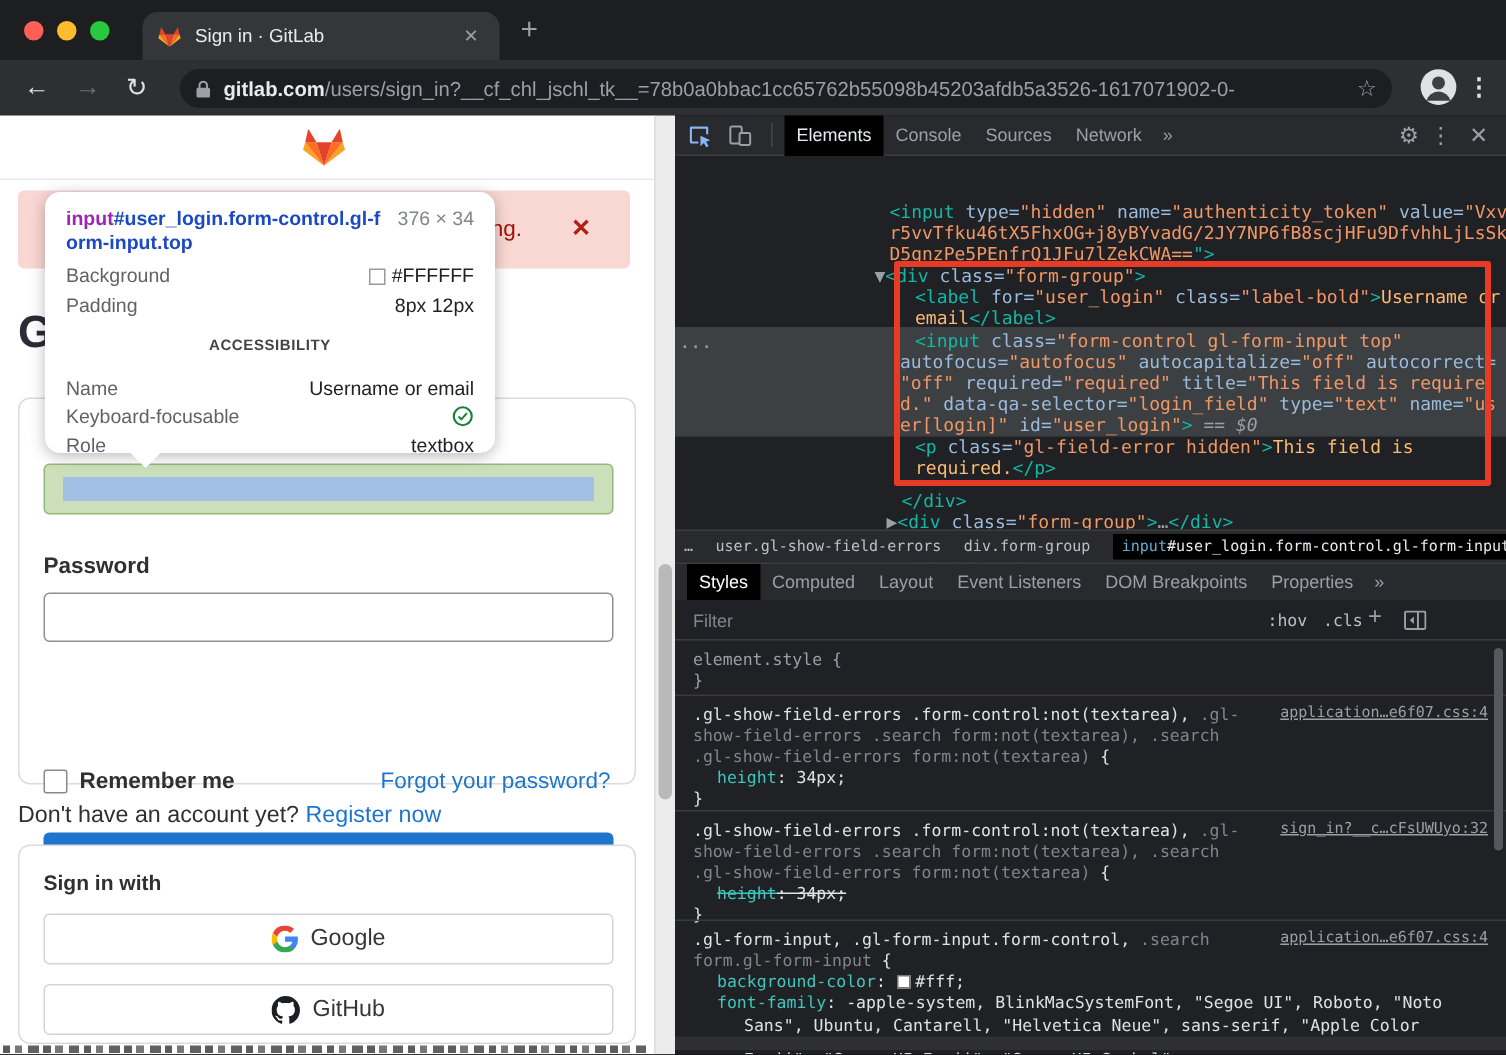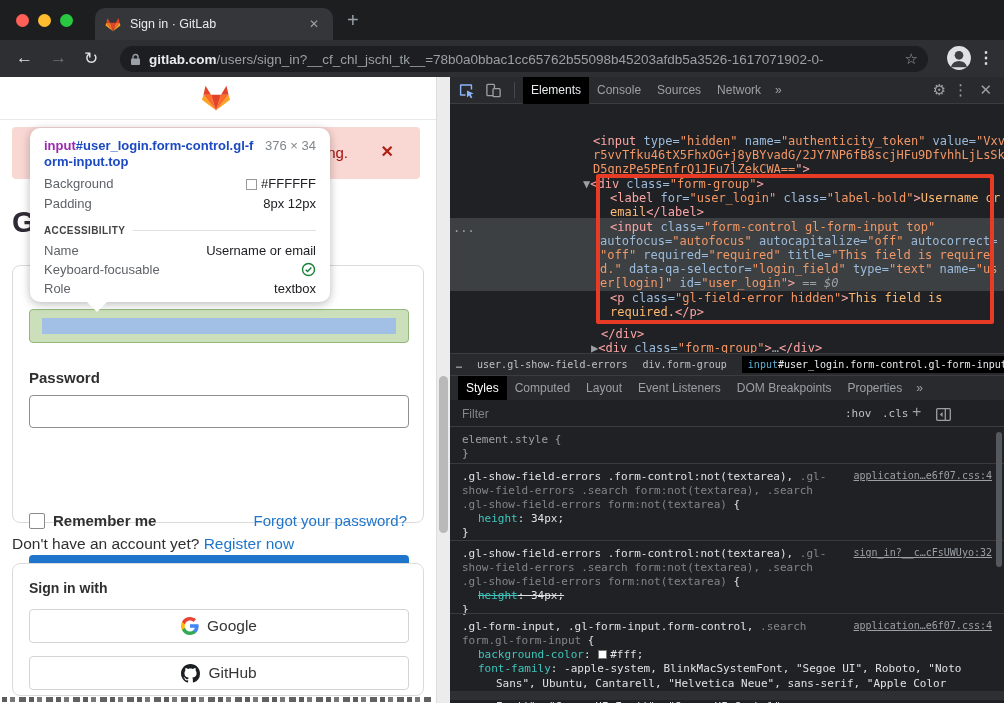--- a/index.html
+++ b/index.html
@@ -66,21 +66,21 @@
               border-left:11px solid transparent; border-right:11px solid transparent; border-top:11px solid #fff; }
   .tt-titlerow { display:flex; }
   .tt-sel { width:212px; font-size:13px; font-weight:bold; line-height:16px; word-break:break-all; }
   .tt-elname { color:#9c27b0; }
   .tt-selector { color:#1a49c2; }
   .tt-size { margin-left:auto; color:#80868b; font-size:13px; }
   .tt-row { display:flex; font-size:13px; line-height:20px;gap:33px; }
   .tt-label { color:#5f6368; }
   .tt-val { margin-left:auto; color:#202124; display:flex; align-items:center; gap:4px; }
   .swatch { display:inline-block; width:11px; height:11px; border:1px solid #999; background:#fff; }
-  .tt-sec { display:flex; align-items:center; gap:8px; margin-top:11px; margin-bottom:5px; }
+  .tt-sec { display:flex; align-items:center; gap:8px; margin-top:11px; margin-bottom:5px;flex-direction:column; }
   .tt-sechead { font-size:10px; font-weight:bold; letter-spacing:.4px; color:#444; }
   .tt-secline { flex:1; height:1px; background:#e0e0e0; }
 
   
   .pagescroll { position:absolute; left:436px; top:77px; width:14px; height:626px; background:#ececec;
                 border-left:1px solid #dcdcdc; }
   .pagethumb { position:absolute; left:2px; top:299px; width:9px; height:157px; background:#b9b9b9; border-radius:5px; }
 
   
   .devtools { position:absolute; left:450px; top:77px; width:554px; height:626px; background:#202124;
@@ -96,21 +96,21 @@
 
   .elpanel { position:absolute; left:0; top:27px; width:554px; height:249px; background:#202124; }
   .selstripe { position:absolute; left:0; top:114px; width:554px; height:73px; background:#3c4043; }
   .redbox { position:absolute; left:146px; top:70px; width:398px; height:150px; border:4px solid #e83b26;
             border-radius:2px; pointer-events:none; z-index:5; }
   .gutterdots { position:absolute; left:3px; top:117px; color:#9aa0a6; font-size:12px;
                 font-family:"DejaVu Sans Mono", monospace; }
   .cl { position:absolute; white-space:nowrap; font-family:"DejaVu Sans Mono", monospace; font-size:12px;
         line-height:14px; }
   .stl { font-size:11px; line-height:13px; }
-  .tok-t { color:#fca5a5; } .tok-a { color:#9bbbdc; } .tok-v { color:#f29766; }
+  .tok-t { color:#14b8a6; } .tok-a { color:#9bbbdc; } .tok-v { color:#f29766; }
   .tok-x { color:#fdba74; } .tok-g { color:#9aa0a6; } .tok-i { color:#9aa0a6; font-style:italic; }
   .tok-sw { color:#dfe1e5; } .tok-sg { color:#80868b; } .tok-pn { color:#3fc6bd; }
   .strike span { text-decoration:line-through; }
   .chip { display:inline-block; width:9px; height:9px; background:#fff; border:1px solid #777;
           margin:0 3px -1px 1px; }
 
   .crumbbar { position:absolute; left:0; top:276px; width:554px; height:22px; background:#292a2d;
               border-top:1px solid #3c3c3e; display:flex; align-items:center; padding-left:6px;
               font-family:"DejaVu Sans Mono", monospace; font-size:10px; }
   .crumb { color:#bdc1c6; margin-right:15px; white-space:nowrap; }

